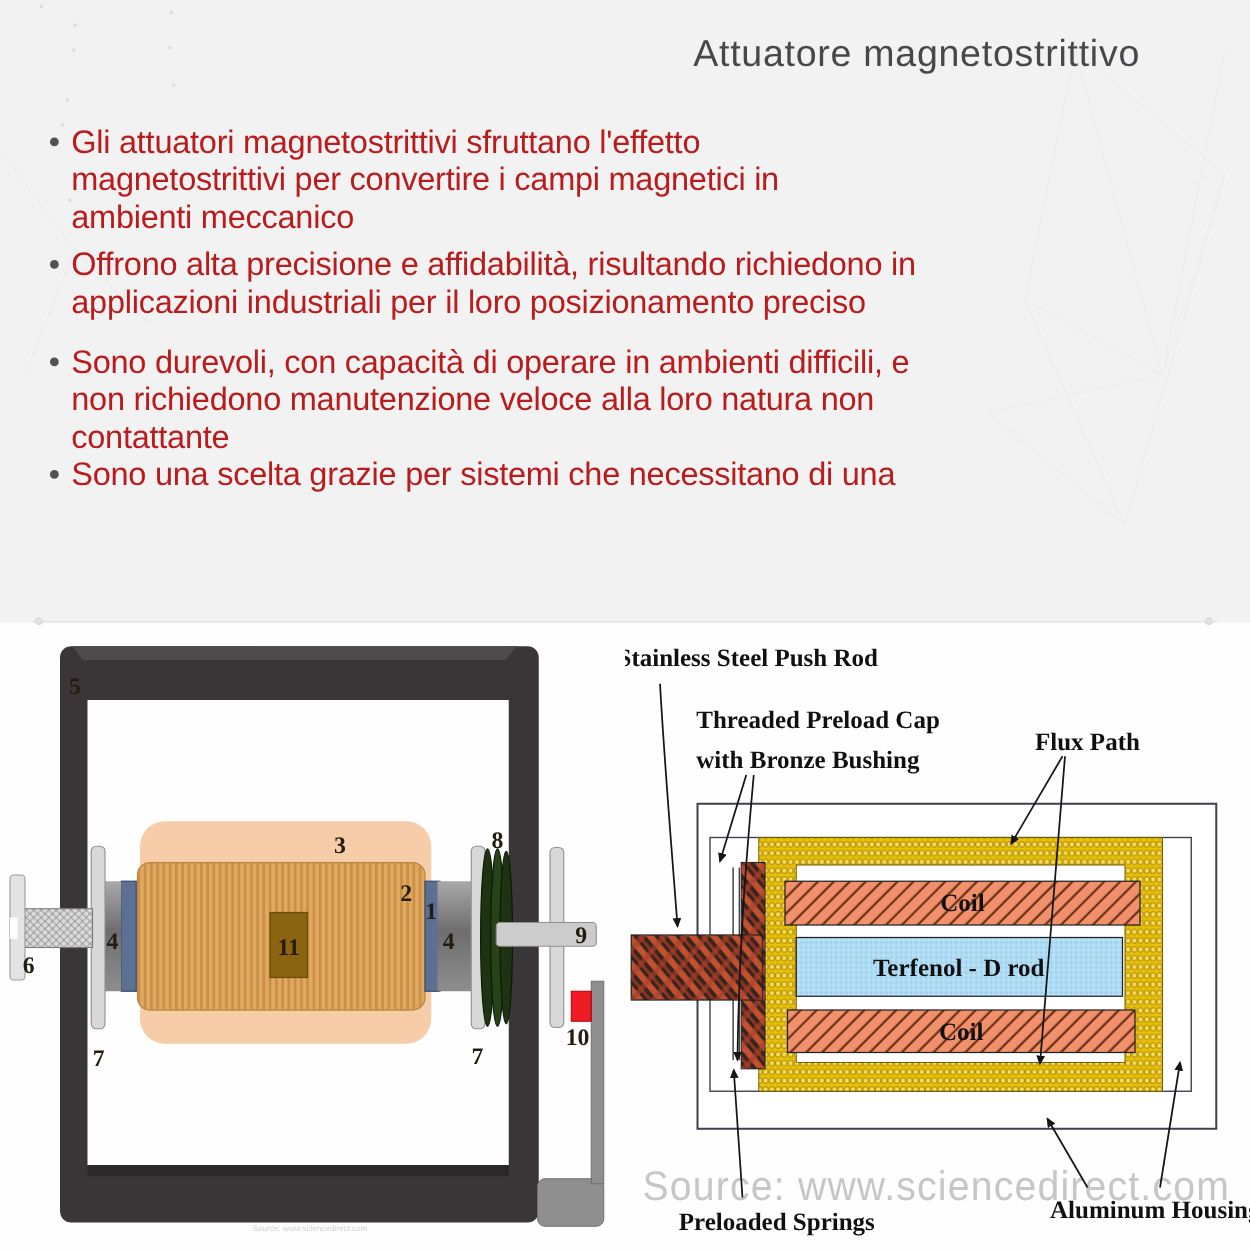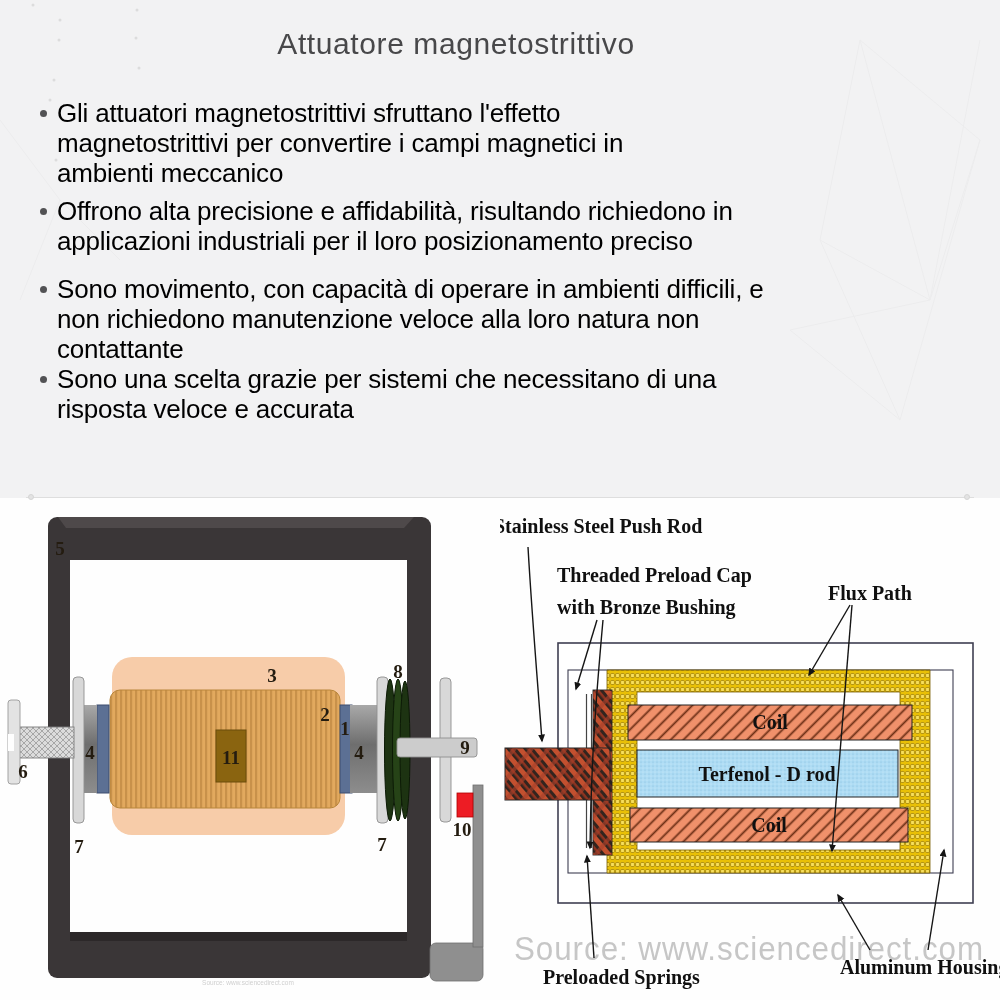--- a/index.html
+++ b/index.html
@@ -3,23 +3,23 @@
 <meta charset="utf-8">
 <style>
   html,body{margin:0;padding:0;}
   body{width:1000px;height:1000px;position:relative;overflow:hidden;
        font-family:"Liberation Sans",sans-serif;background:#ffffff;}
   .top-section{position:absolute;left:0;top:0;width:1000px;height:498px;background:#f2f2f3;}
   .deco{position:absolute;left:0;top:0;width:1000px;height:498px;pointer-events:none;}
   .figure-panel{position:absolute;left:0;top:498px;width:1000px;height:502px;background:#fefefe;}
   .divider{position:absolute;left:26px;top:497px;width:948px;height:1px;background:#dedede;}
   .divider-dot{position:absolute;top:494px;width:6px;height:6px;border-radius:50%;background:#e3e3e3;border:1px solid #d6d6d6;box-sizing:border-box;}
-  .page-title{position:absolute;left:0;top:27px;width:912px;text-align:center;
+  .page-title{position:absolute;left:0;top:27px;width:912px;text-align:right;
       font-size:30px;letter-spacing:0.6px;color:#48484a;font-weight:500;}
-  .bullets{position:absolute;left:40px;top:98px;width:890px;color:#000000;}
+  .bullets{position:absolute;left:40px;top:98px;width:890px;color:#b91c1c;}
   .bullet{display:flex;align-items:flex-start;}
   .bullet .dot{width:7px;height:7px;border-radius:50%;background:#525254;margin:12px 10px 0 0;flex:0 0 auto;}
   .bullet .line{font-size:26px;line-height:30px;white-space:nowrap;letter-spacing:-0.2px;}
   .mb8{margin-bottom:8px;} .mb18{margin-bottom:18px;} .mb0{margin-bottom:0;}
   svg text{user-select:none;}
   .fig{position:absolute;top:497px;height:500px;}
   .serifnum{font-family:"Liberation Serif",serif;font-weight:bold;font-size:19px;fill:#241c10;}
   .seriflabel{font-family:"Liberation Serif",serif;font-weight:bold;font-size:20px;fill:#101010;}
   .arrow{stroke:#151515;stroke-width:1.4;fill:none;}
 </style>
@@ -63,30 +63,29 @@
   <div class="bullet mb18">
     <span class="dot"></span>
     <div>
       <div class="line">Offrono alta precisione e affidabilità, risultando richiedono in</div>
       <div class="line">applicazioni industriali per il loro posizionamento preciso</div>
     </div>
   </div>
   <div class="bullet mb0">
     <span class="dot"></span>
     <div>
-      <div class="line">Sono movimento, con capacità di operare in ambienti difficili, e</div>
+      <div class="line">Sono durevoli, con capacità di operare in ambienti difficili, e</div>
       <div class="line">non richiedono manutenzione veloce alla loro natura non</div>
       <div class="line">contattante</div>
     </div>
   </div>
   <div class="bullet mb0">
     <span class="dot"></span>
     <div>
       <div class="line">Sono una scelta grazie per sistemi che necessitano di una</div>
-      <div class="line">risposta veloce e accurata</div>
     </div>
   </div>
 </div>
 
 <div class="figure-panel"></div>
 <div class="divider"></div>
 <div class="divider-dot" style="left:28px;"></div>
 <div class="divider-dot" style="left:964px;"></div>
 
 <svg class="fig" style="left:0;width:500px;" viewBox="0 0 500 500">

